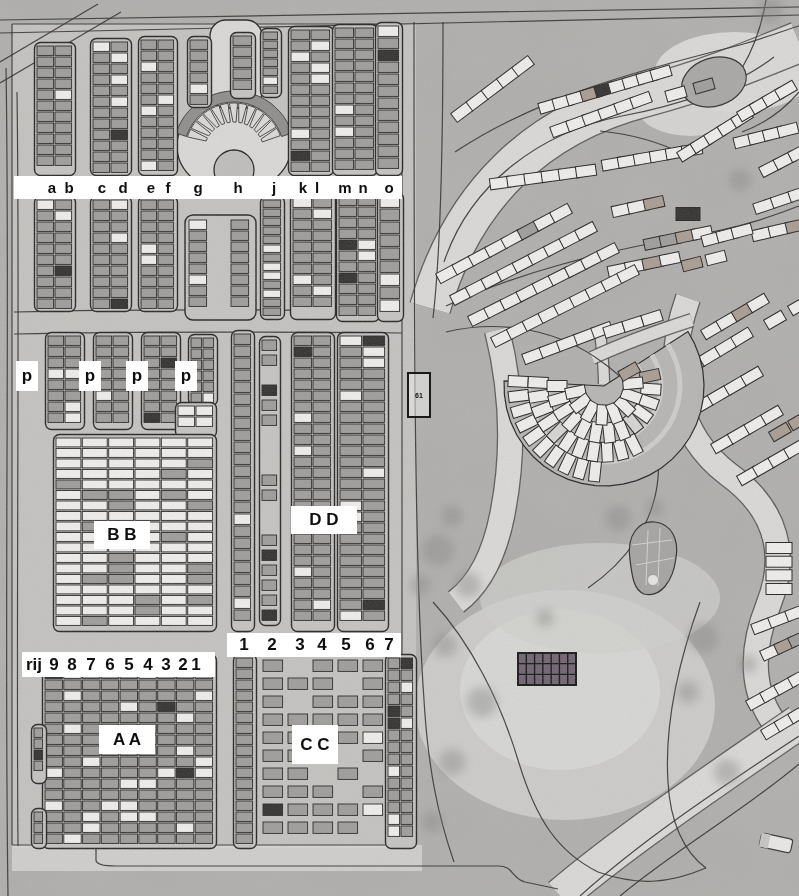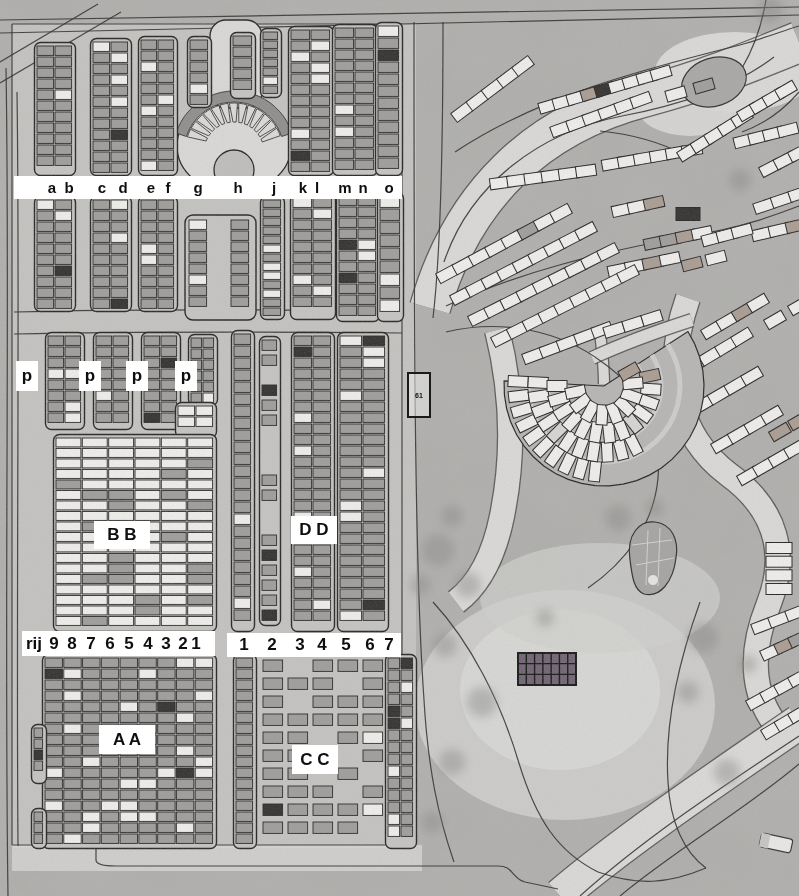--- a/index.html
+++ b/index.html
@@ -4,30 +4,30 @@
 <style>
   html,body{margin:0;padding:0;background:#989795;}
   .map-root{position:relative;width:799px;height:896px;overflow:hidden;
     font-family:"Liberation Sans",sans-serif;background:#b3b2b0;}
   .map-root svg{position:absolute;left:0;top:0;}
   #labels{position:absolute;left:0;top:0;width:799px;height:896px;pointer-events:none;}
   .band{position:absolute;background:#fff;}
   .band span{position:absolute;top:0;height:100%;display:flex;align-items:center;
     transform:translateX(-50%);font-weight:700;color:#0e0e0e;}
   #band-letters{left:14px;top:176px;width:388px;height:23px;font-size:15px;}
-  #band-rij{left:22px;top:631px;width:193px;height:25px;font-size:17px;}
+  #band-rij{left:22px;top:652px;width:193px;height:25px;font-size:17px;}
   #band-nums{left:227px;top:633px;width:174px;height:24px;font-size:17px;}
   .pbox{position:absolute;top:361px;width:22px;height:30px;background:#fff;
     display:flex;align-items:center;justify-content:center;font-weight:700;font-size:17px;color:#0e0e0e;}
   .secbox{position:absolute;background:#fff;display:flex;align-items:center;justify-content:center;
     font-weight:700;font-size:17px;color:#0e0e0e;white-space:pre;}
   #bb-label{left:94px;top:521px;width:56px;height:28px;text-align:center;}
-  #dd-label{left:291px;top:506px;width:46px;height:28px;margin-top:10px;}
+  #dd-label{left:291px;top:506px;width:66px;height:28px;}
   #aa-label{left:99px;top:725px;width:56px;height:29px;}
-  #cc-label{left:292px;top:725px;width:46px;height:29px;margin-top:20px;}
+  #cc-label{left:292px;top:725px;width:46px;height:39px;}
   #marker61{position:absolute;left:407px;top:372px;width:20px;height:42px;
     border:2px solid #1a1a19;background:rgba(240,240,238,.5);
     display:flex;align-items:center;justify-content:center;
     font-size:7px;font-weight:700;color:#111;}
 </style>
 </head>
 <body>
 
 <div class="map-root">
   <svg id="map-svg" viewBox="0 0 799 896" width="799" height="896">

